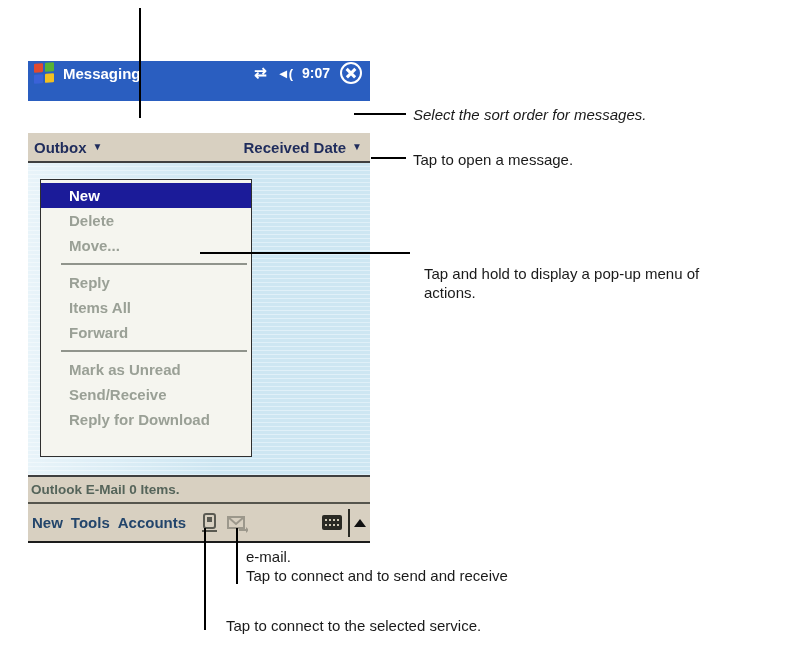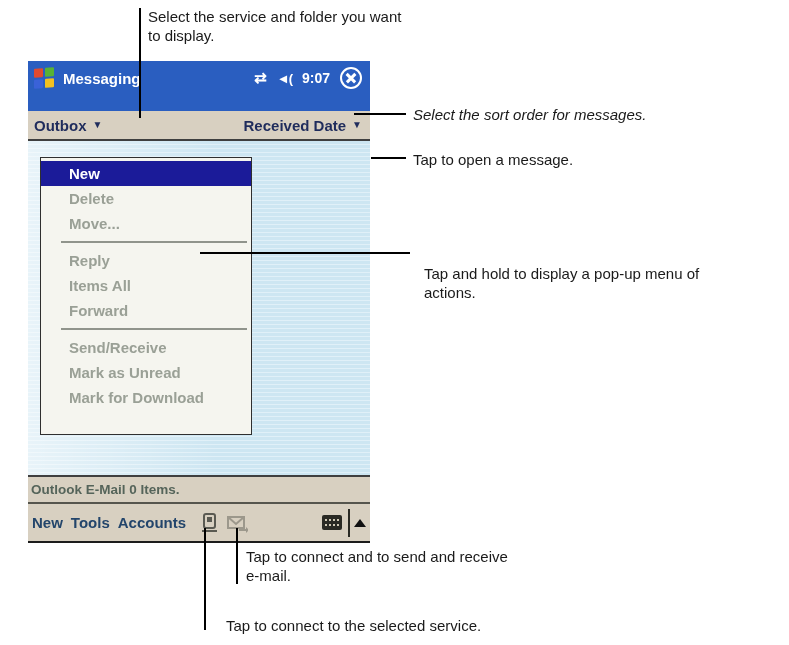--- a/index.html
+++ b/index.html
@@ -13,21 +13,21 @@
   .ann-text { position:absolute; font-size:15px; line-height:19px; color:#1a1a1a; z-index:20; }
   .ann-line { position:absolute; background:#000; z-index:20; }
 
   
   .device {
     position:absolute; left:28px; top:61px; width:342px; height:482px;
     display:flex; flex-direction:column; z-index:1;
   }
 
   .titlebar {
-    height:50px; background:#2a5ec0; display:flex; align-items:center;
+    height:40px; background:#2a5ec0; display:flex; align-items:center;
     padding:0 8px 16px 6px; color:#fff; flex:0 0 auto;
   }
   .flag { width:20px; height:20px; display:grid; grid-template-columns:9px 9px; grid-template-rows:9px 9px; gap:2px; transform:skewY(-4deg); }
   .flag span { display:block; border-radius:1px; }
   .flag .f-r{background:#e04a2f;} .flag .f-g{background:#58b234;}
   .flag .f-b{background:#3a62d8;} .flag .f-y{background:#f2c021;}
   .app-title { font-weight:bold; font-size:15px; margin-left:9px; }
   .tb-spacer { flex:1; }
   .tb-ico { font-weight:bold; font-size:15px; margin-left:11px; letter-spacing:-1px; }
   .tb-speaker { font-size:13px; }
@@ -36,21 +36,21 @@
     width:22px; height:22px; border:2px solid #fff; border-radius:50%;
     margin-left:10px; position:relative;
   }
   .close-btn i { position:absolute; left:50%; top:50%; width:12px; height:2.6px; background:#fff; }
   .close-btn i.x1 { transform:translate(-50%,-50%) rotate(45deg); }
   .close-btn i.x2 { transform:translate(-50%,-50%) rotate(-45deg); }
 
   .menubar {
     height:30px; background:#d8d0c1; border-bottom:2px solid #3f3f3f;
     display:flex; align-items:center; padding:0 8px 0 6px;
-    color:#1f2c5c; font-weight:bold; font-size:15px; flex:0 0 auto;
+    color:#1f2c5c; font-weight:bold; font-size:15px; flex:0 0 auto;margin-top:32px;
   }
   .mb-spacer { flex:1; }
   .dd-arrow { font-size:10px; margin-left:6px; position:relative; top:-1px; }
   .dropdown { display:flex; align-items:center; }
 
   .msg-list {
     flex:1 1 auto; position:relative;
     background:
       linear-gradient(to right, rgba(255,255,255,.55), rgba(255,255,255,0) 190px),
       repeating-linear-gradient(to bottom, #cde6f2 0px, #cde6f2 3px, #e0f0f8 3px, #e0f0f8 4px);
@@ -94,41 +94,37 @@
     width:0; height:0; border-left:6px solid transparent; border-right:6px solid transparent;
     border-bottom:8px solid #111; margin-right:1px;
   }
 </style>
 </head>
 <body>
 
 <div class="canvas">
 
   <div class="ann-line" style="left:139px; top:8px; width:2px; height:110px;"></div>
-  <div class="ann-text" style="left:148px; top:7px;">
-    <div>Select the service and folder you want</div>
-    <div>to display.</div>
-  </div>
 
   <div class="ann-line" style="left:354px; top:113px; width:52px; height:2px;"></div>
   <div class="ann-text" style="left:413px; top:105px;font-style:italic;">Select the sort order for messages.</div>
 
   <div class="ann-line" style="left:371px; top:157px; width:35px; height:2px;"></div>
   <div class="ann-text" style="left:413px; top:150px;">Tap to open a message.</div>
 
   <div class="ann-line" style="left:200px; top:252px; width:210px; height:2px;"></div>
   <div class="ann-text" style="left:424px; top:264px;">
     <div>Tap and hold to display a pop-up menu of</div>
     <div>actions.</div>
   </div>
 
   <div class="ann-line" style="left:236px; top:528px; width:2px; height:56px;"></div>
   <div class="ann-text" style="left:246px; top:547px;">
+    <div>e-mail.</div>
     <div>Tap to connect and to send and receive</div>
-    <div>e-mail.</div>
   </div>
 
   <div class="ann-line" style="left:204px; top:528px; width:2px; height:102px;"></div>
   <div class="ann-text" style="left:209px; top:616px;margin-left:17px;">Tap to connect to the selected service.</div>
 
   <div class="device">
 
     <div class="titlebar">
       <div class="flag">
         <span class="f-r"></span>
@@ -162,23 +158,23 @@
     <div class="msg-list">
       <div class="popup">
         <div class="pm-item selected">New</div>
         <div class="pm-item">Delete</div>
         <div class="pm-item">Move...</div>
         <div class="pm-sep"></div>
         <div class="pm-item">Reply</div>
         <div class="pm-item">Items All</div>
         <div class="pm-item">Forward</div>
         <div class="pm-sep"></div>
+        <div class="pm-item">Mark as Unread</div>
         <div class="pm-item">Send/Receive</div>
-        <div class="pm-item">Mark as Unread</div>
-        <div class="pm-item">Mark for Download</div>
+        <div class="pm-item">Reply for Download</div>
       </div>
     </div>
 
     <div class="statusbar">
       <span>Outlook E-Mail  0 Items.</span>
     </div>
 
     <div class="commandbar">
       <span class="cb-menu">New</span>
       <span class="cb-menu">Tools</span>

